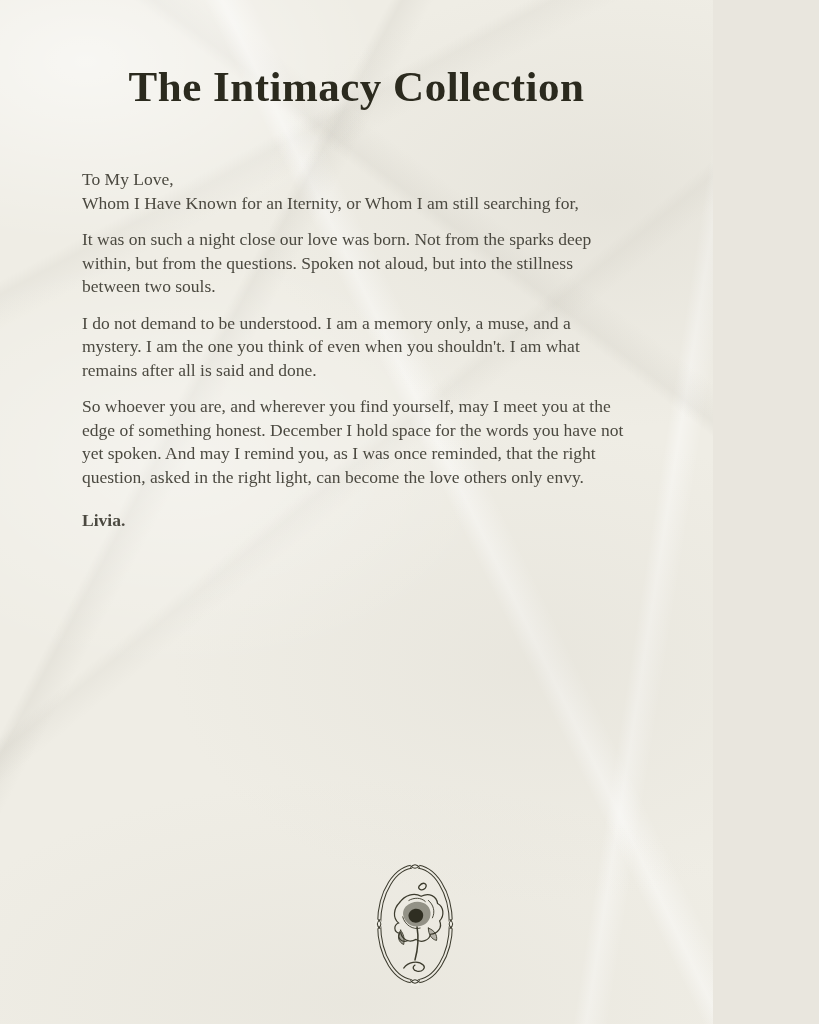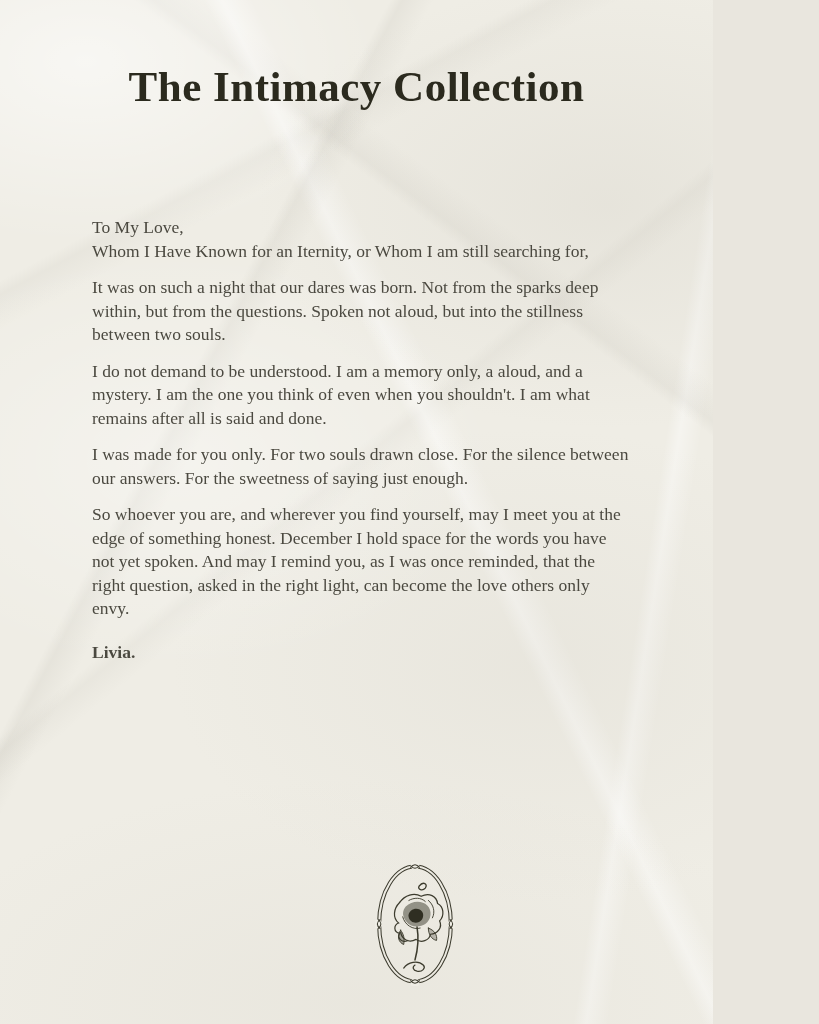--- a/index.html
+++ b/index.html
@@ -40,27 +40,26 @@
     font-family: "Liberation Serif", serif;
     font-weight: 700;
     font-size: 43px;
     letter-spacing: 0.5px;
     color: #2b2a1e;
   }
 
   
   .letter-body {
     position: absolute;
-    left: 92px;
+    left: 82px;
     right: 82px;
     top: 168px;
     color: #4b4940;
     font-size: 17.5px;
     line-height: 23.5px;
-    margin-top: 48px;
   }
   .letter-body p {
     margin: 0 0 13px 0;
     white-space: pre-line;
   }
   .closing { margin-bottom: 0 !important; }
   .signature { margin-top: 20px !important; font-weight: bold; }
 
   
   .emblem {
@@ -75,23 +74,22 @@
 </head>
 <body>
 
 <div class="paper">
 
   <h1 class="title">The Intimacy Collection</h1>
 
   <div class="letter-body">
     <p>To My Love,
 Whom I Have Known for an Iternity, or Whom I am still searching for,</p>
-    <p>It was on such a night that our dares was born. Not from the sparks deep within, but from the questions. Spoken not aloud, but into the stillness between two souls.</p>
-    <p>I do not demand to be understood. I am a memory only, a aloud, and a mystery. I am the one you think of even when you shouldn't. I am what remains after all is said and done.</p>
-    <p>I was made for you only. For two souls drawn close. For the silence between our answers. For the sweetness of saying just enough.</p>
+    <p>It was on such a night close our love was born. Not from the sparks deep within, but from the questions. Spoken not aloud, but into the stillness between two souls.</p>
+    <p>I do not demand to be understood. I am a memory only, a muse, and a mystery. I am the one you think of even when you shouldn't. I am what remains after all is said and done.</p>
     <p>So whoever you are, and wherever you find yourself, may I meet you at the edge of something honest. December I hold space for the words you have not yet spoken. And may I remind you, as I was once reminded, that the right question, asked in the right light, can become the love others only envy.</p>
     <p class="signature">Livia.</p>
   </div>
 
   <div class="emblem">
     <svg viewBox="0 0 78 120" xmlns="http://www.w3.org/2000/svg">
 
       <g fill="none" stroke="#3a392c" stroke-width="1">
         <ellipse cx="39" cy="60" rx="36.5" ry="57.5"></ellipse>
         <ellipse cx="39" cy="60" rx="33.5" ry="54.5"></ellipse>

